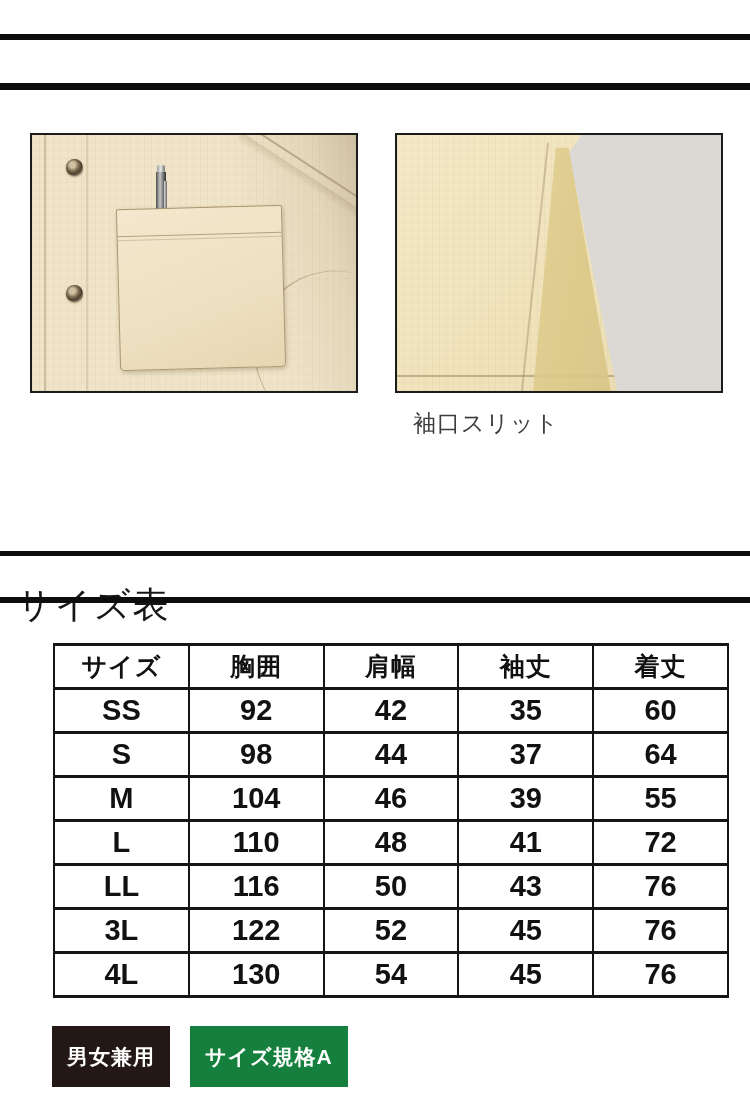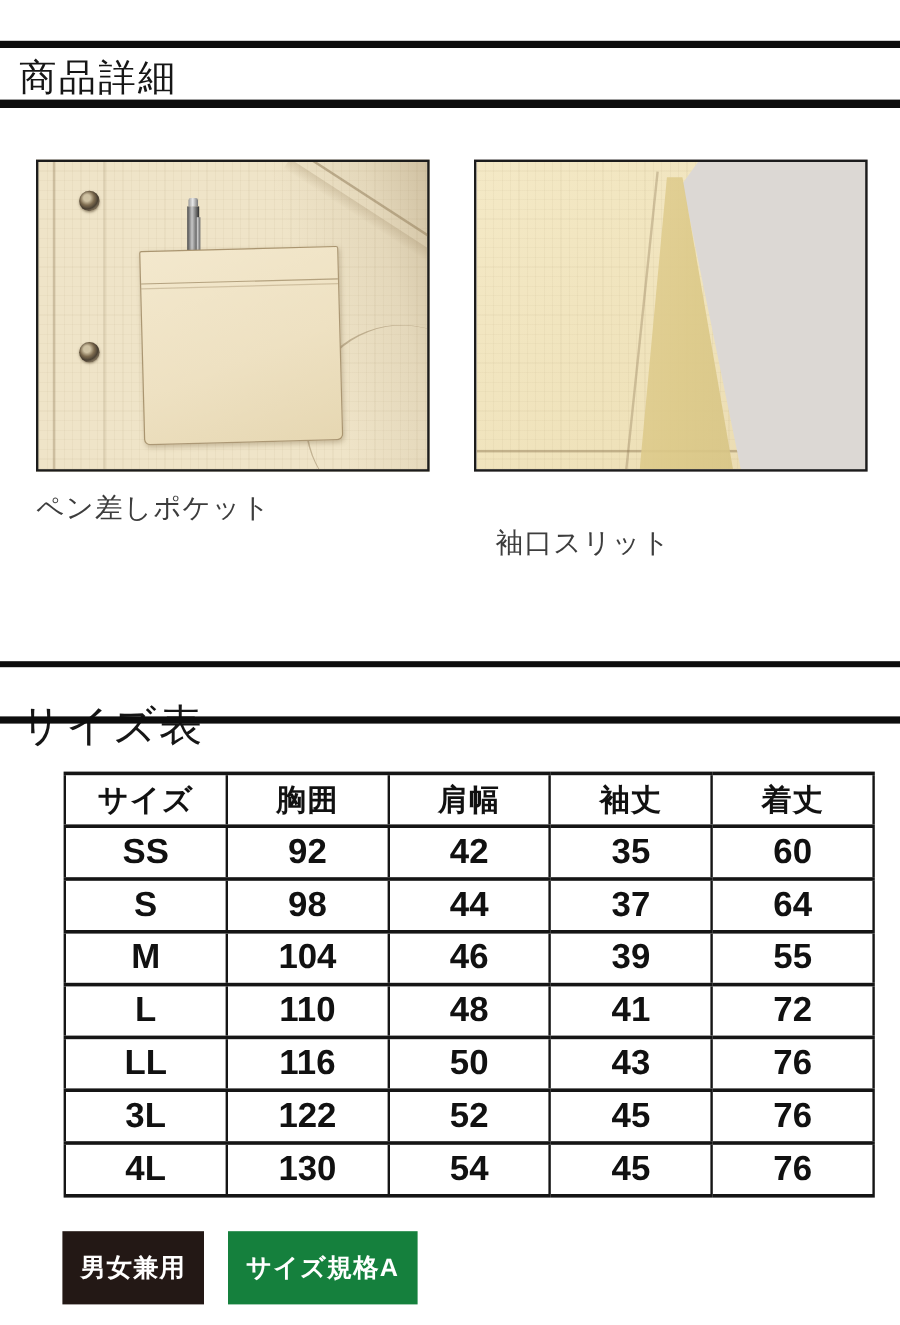--- a/index.html
+++ b/index.html
@@ -65,21 +65,21 @@
     clip-path:polygon(0 0,57% 0,53% 7%,68% 100%,0 100%);}
   .slit-fabric .hemline{position:absolute;left:0;right:0;bottom:14px;height:2px;background:rgba(148,126,88,0.5);}
   .slit-fold{position:absolute;inset:0;
     background:linear-gradient(100deg,#ecd9a8 0%,#dcc econ88 50%,#d2c084 100%);
     background:linear-gradient(100deg,#ecd9a8 0%,#dcc988 55%,#cfbd80 100%);
     clip-path:polygon(49% 5%,53% 5%,66% 100%,42% 100%);opacity:.9;}
   .slit-crease{position:absolute;left:150px;top:8px;width:2px;height:260px;
     background:rgba(140,118,82,0.35);transform:rotate(6deg);transform-origin:top;}
   .caption{position:absolute;top:408px;font-size:23px;color:#3d3d3d;letter-spacing:1px;}
   #cap1{left:30px;}
-  #cap2{left:413px;margin-top:29px;}
+  #cap2{left:413px;}
 
   
   .size-table{
     position:absolute;left:53px;top:643px;width:676px;border-collapse:collapse;
     table-layout:fixed;text-align:center;
   }
   .size-table td,.size-table th{
     border:2px solid #151515;border-top-width:3px;border-bottom-width:3px;
     height:41px;padding:0;vertical-align:middle;color:#111;
   }
@@ -91,21 +91,20 @@
     font-size:21px;font-weight:700;color:#ffffff;letter-spacing:1px;}
   #badge-unisex{left:52px;background:#231815;}
   #badge-sizestd{left:190px;background:#15803d;}
 </style>
 </head>
 <body>
 
 <div class="page">
 
   <div class="rule" id="bar1a"></div>
-  <div class="sec-title" id="title1">商品詳細</div>
   <div class="rule" id="bar1b"></div>
 
   <div class="figure" id="fig-pocket">
     <div class="weave"></div>
     <div class="placket-line" style="left:12px"></div>
     <div class="placket-line" style="left:54px;opacity:.55"></div>
     <div class="shirt-button" style="left:34px;top:24px"></div>
     <div class="shirt-button" style="left:34px;top:150px"></div>
     <div class="pen">
       <div class="tip"></div>
@@ -124,21 +123,20 @@
 
   <div class="figure" id="fig-slit">
     <div class="slit-fabric">
       <div class="weave"></div>
       <div class="hemline"></div>
     </div>
     <div class="slit-fold"></div>
     <div class="slit-crease"></div>
   </div>
 
-  <div class="caption" id="cap1">ペン差しポケット</div>
   <div class="caption" id="cap2">袖口スリット</div>
 
   <div class="rule" id="bar2a"></div>
   <div class="sec-title" id="title2">サイズ表</div>
   <div class="rule" id="bar2b"></div>
 
   <table class="size-table">
     <tbody>
         <tr>
       <th>サイズ</th>

